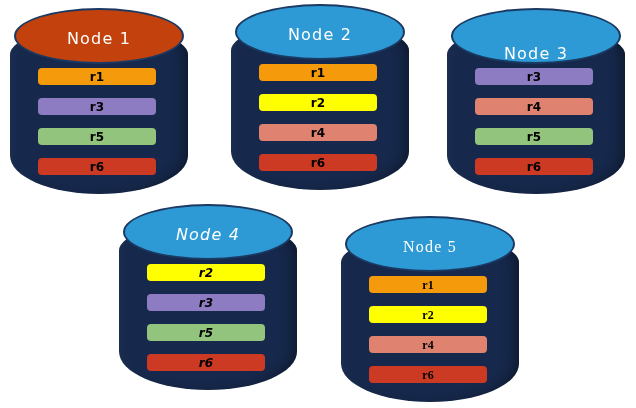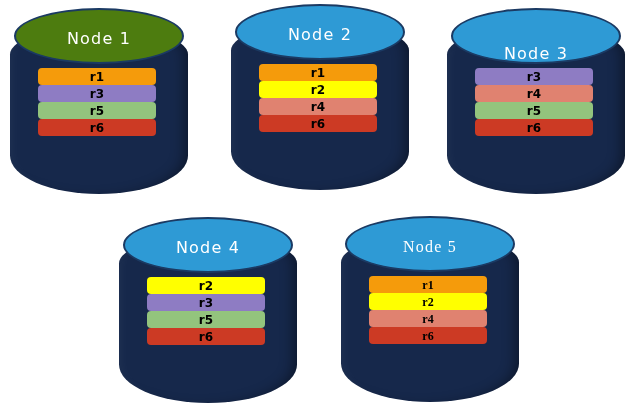--- a/index.html
+++ b/index.html
@@ -69,51 +69,51 @@
   }
 
   
   .replica-list {
     position: absolute;
     left: 28px;
     top: 60px;
     width: 118px;
     display: flex;
     flex-direction: column;
-    gap: 0;
+    gap: 13px;
   }
 
   .replica {
     height: 17px;
     border-radius: 4px;
     display: flex;
     align-items: center;
     justify-content: center;
     color: #000000;
     font-size: 12px;
     font-weight: bold;
     line-height: 1;
     box-sizing: border-box;
   }
 
   
   #node-0 { left: 10px;  top: 8px; }
   #node-1 { left: 231px; top: 4px; }
   #node-2 { left: 447px; top: 8px; }
-  #node-3 { left: 119px; top: 217px; }
+  #node-3 { left: 119px; top: 204px; font-style: italic; }
   #node-4 { left: 341px; top: 216px; font-family: Liberation Serif, serif; }
 </style>
 </head>
 <body>
 
 <div id="canvas">
 
 <div class="node" id="node-0">
       <div class="node-body" style="background: rgb(22, 40, 75);"></div>
-      <div class="node-top" style="background: #4d7c0f;">
+      <div class="node-top" style="background: #c2410c;">
         <div class="node-label" style="color: rgb(255, 255, 255);">Node  1</div>
       </div>
       <div class="replica-list">
         <div class="replica" style="background: rgb(245, 155, 11); color: rgb(0, 0, 0);">r1</div>
         <div class="replica" style="background: rgb(142, 124, 195); color: rgb(0, 0, 0);">r3</div>
         <div class="replica" style="background: rgb(147, 196, 125); color: rgb(0, 0, 0);">r5</div>
         <div class="replica" style="background: rgb(204, 58, 36); color: rgb(0, 0, 0);">r6</div>
       </div>
     </div>
     <div class="node" id="node-1">

